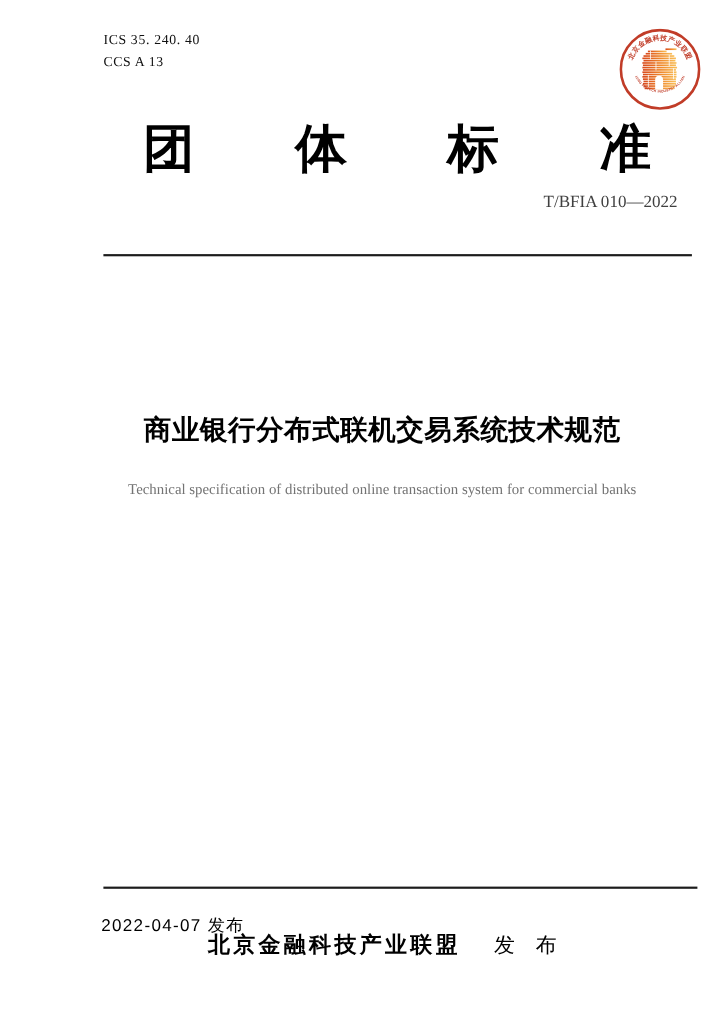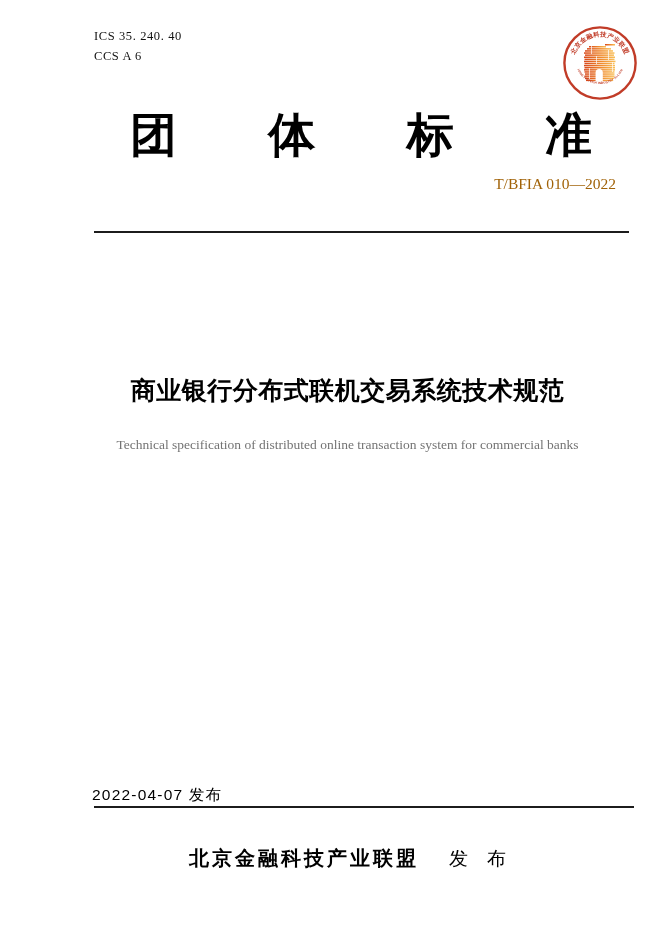--- a/index.html
+++ b/index.html
@@ -48,21 +48,21 @@
     line-height: 1.15;
     color: #000;
   }
 
   .std-number {
     position: absolute;
     right: 60px;
     top: 175px;
     font-family: "Liberation Serif", serif;
     font-size: 15.5px;
-    color: #a16207;
+    color: #404040;
   }
 
   .rule-top {
     position: absolute;
     left: 75px;
     top: 231px;
     width: 535px;
     height: 2px;
     background: #1c1c1c;
   }
@@ -86,21 +86,21 @@
     width: 100%;
     text-align: center;
     font-family: "Liberation Serif", serif;
     font-size: 13.5px;
     color: #737373;
   }
 
   .dates-row {
     position: absolute;
     left: 73px;
-    top: 785px;
+    top: 831px;
     width: 545px;
     display: flex;
     justify-content: space-between;
     font-size: 15.5px;
     letter-spacing: 1.2px;
     color: #000;
   }
 
   .rule-bottom {
     position: absolute;
@@ -134,21 +134,21 @@
     color: #000;
   }
 </style>
 </head>
 <body>
 
 <div class="page">
 
   <div class="ics-block">
     <div>ICS 35. 240. 40</div>
-    <div>CCS A 6</div>
+    <div>CCS A 13</div>
   </div>
 
   <svg class="logo" viewBox="0 0 74 74" aria-hidden="true">
     <defs>
       <linearGradient id="barGrad" x1="0" y1="0" x2="1" y2="0">
         <stop offset="0" stop-color="#d8491c"></stop>
         <stop offset="0.55" stop-color="#ef8a2e"></stop>
         <stop offset="1" stop-color="#f9c05a"></stop>
       </linearGradient>
       <path id="arcTop" d="M 10.5 37 A 26.5 26.5 0 0 1 63.5 37" fill="none"></path>

